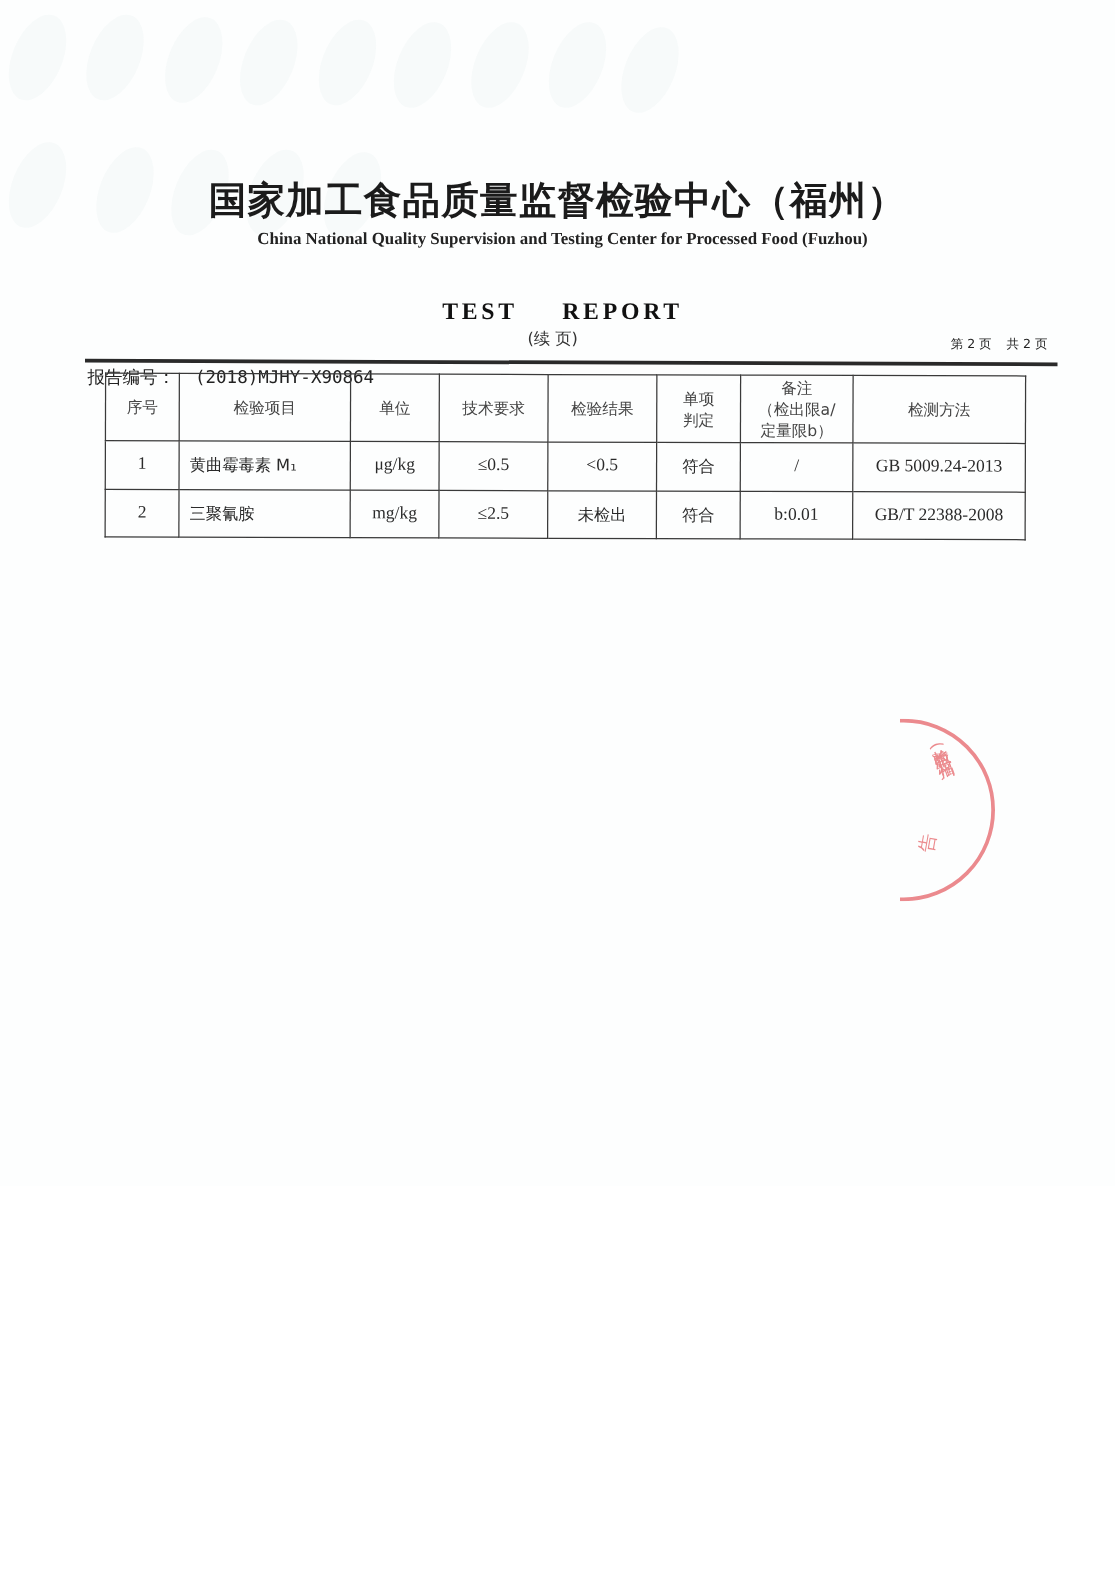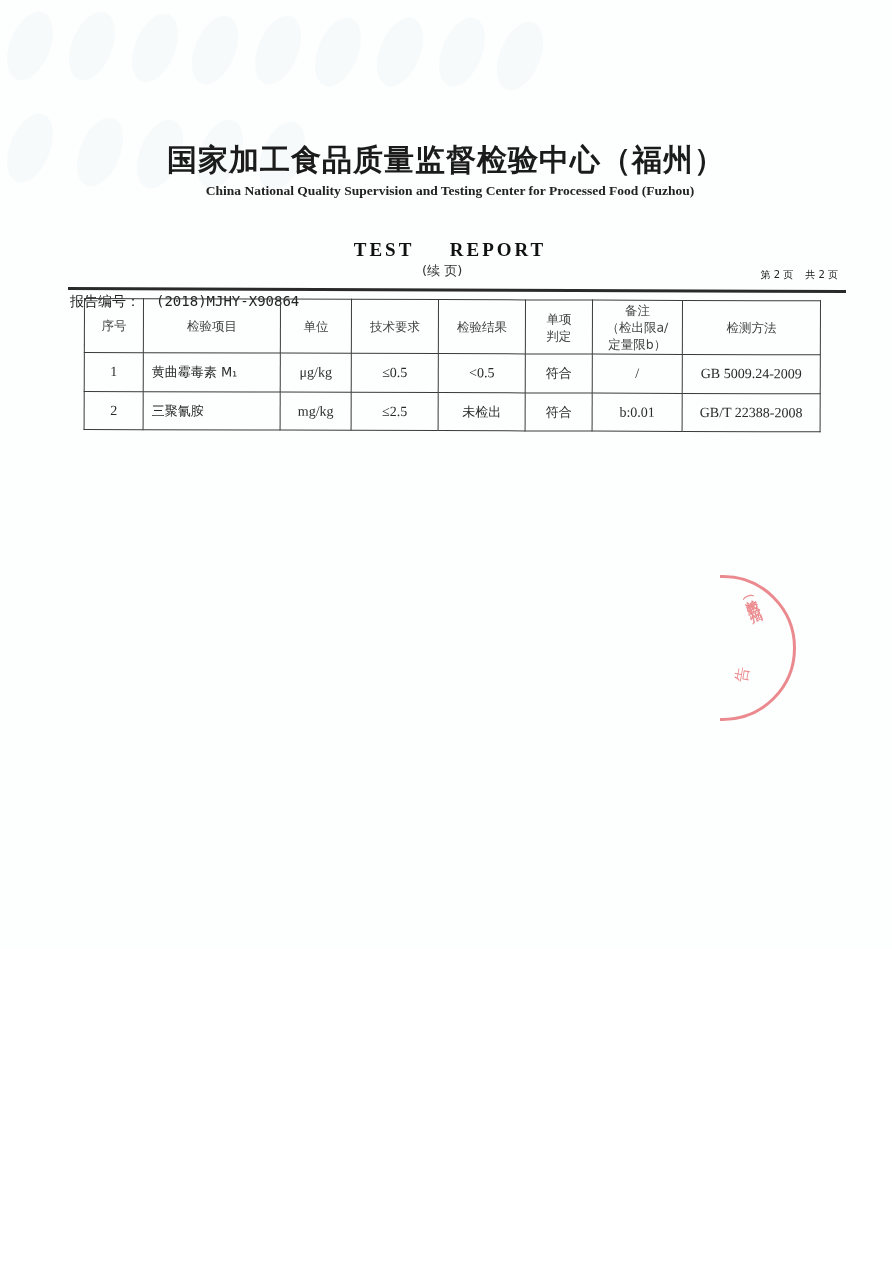--- a/index.html
+++ b/index.html
@@ -255,21 +255,21 @@
     </thead>
     <tbody>
       <tr class="r1">
         <td class="num">1</td>
         <td class="item">黄曲霉毒素 M₁</td>
         <td class="latin">μg/kg</td>
         <td class="num">≤0.5</td>
         <td class="num">&lt;0.5</td>
         <td>符合</td>
         <td class="latin">/</td>
-        <td class="latin">GB 5009.24-2009</td>
+        <td class="latin">GB 5009.24-2013</td>
       </tr>
       <tr class="r2">
         <td class="num">2</td>
         <td class="item">三聚氰胺</td>
         <td class="latin">mg/kg</td>
         <td class="num">≤2.5</td>
         <td>未检出</td>
         <td>符合</td>
         <td class="latin">b:0.01</td>
         <td class="latin">GB/T 22388-2008</td>

